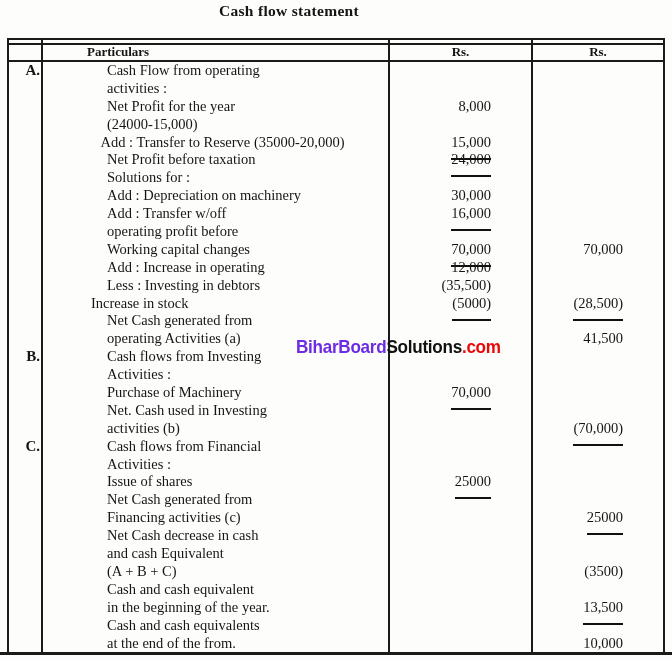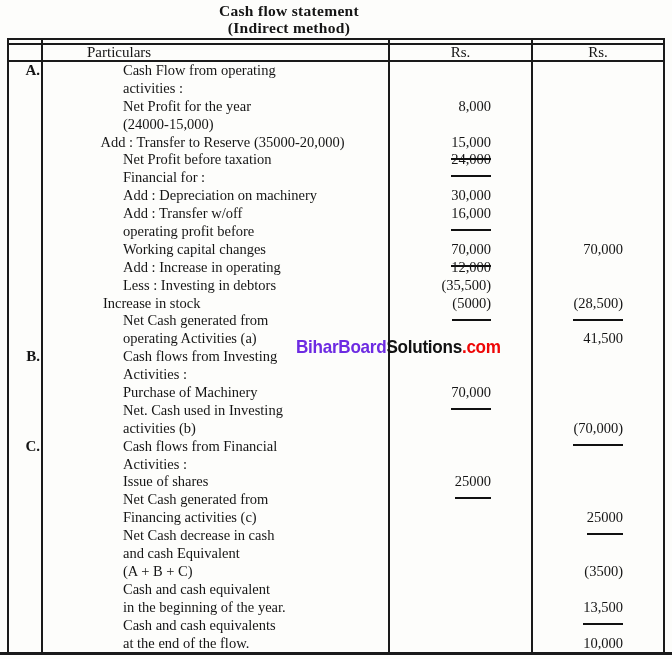--- a/index.html
+++ b/index.html
@@ -39,22 +39,22 @@
   }
   
   .hdr-row::before {
     content: "";
     position: absolute;
     left: 0; right: 0; top: 3px;
     height: 2px;
     background: #1a1a1a;
   }
   .hdr-cell {
-    font-weight: normal;
-    font-size: 15px;
+    font-weight: bold;
+    font-size: 13px;
     padding-top: 4px;
     overflow: hidden;
     white-space: nowrap;
   }
   .tbody {
     display: grid;
     grid-auto-rows: 17.9px;
     grid-template-columns: 34px 347px 143px 130px;
     height: 591px;
   }
@@ -65,22 +65,22 @@
   .c-amt1     { border-right: 2px solid #1a1a1a; text-align: right; padding-right: 40px;
                 font-size: 14.5px; }
   .c-amt2     { text-align: right; padding-right: 40px; font-size: 14.5px; }
   .hdr-blank  { border-right: 2px solid #1a1a1a; }
   .hdr-part   { border-right: 2px solid #1a1a1a; padding-left: 44px; }
   .hdr-rs1    { border-right: 2px solid #1a1a1a; text-align: center; }
   .hdr-rs2    { text-align: center; }
   .row-line { display: contents; }
   .tbody .cell { line-height: 17.9px; }
   .ind0 { padding-left: 14px; text-align: center; }
-  .ind1 { padding-left: 80px; }
-  .ind2 { padding-left: 60px; }
+  .ind1 { padding-left: 64px; }
+  .ind2 { padding-left: 48px; }
   .u { border-bottom: 2px solid #111; padding-bottom: 8px; display: inline-block;
        line-height: 15px; }
   .bottom-rule {
     position: absolute;
     left: 0; top: 652px; width: 672px; height: 3px;
     background: #1a1a1a;
   }
   .watermark {
     position: absolute;
     left: 296px; top: 336px;
@@ -91,38 +91,37 @@
     transform: scaleX(0.9);
     transform-origin: left center;
     letter-spacing: -0.3px;
   }
 </style>
 </head>
 <body>
 
 <div class="titleblock">
   <div class="title-line">Cash flow statement</div>
-  <div class="title-line">(Indirect method)</div>
 </div>
 
 <div class="statement-table">
   <div class="hdr-row">
     <div class="hdr-cell hdr-blank"></div>
     <div class="hdr-cell hdr-part">Particulars</div>
     <div class="hdr-cell hdr-rs1">Rs.</div>
     <div class="hdr-cell hdr-rs2">Rs.</div>
   </div>
   <div class="tbody">
       <div class="row-line"><div class="cell c-letter">A.</div><div class="cell c-part ind1">Cash Flow from operating</div><div class="cell c-amt1"></div><div class="cell c-amt2"></div></div>
       <div class="row-line"><div class="cell c-letter"></div><div class="cell c-part ind1">activities :</div><div class="cell c-amt1"></div><div class="cell c-amt2"></div></div>
       <div class="row-line"><div class="cell c-letter"></div><div class="cell c-part ind1">Net Profit for the year</div><div class="cell c-amt1">8,000</div><div class="cell c-amt2"></div></div>
       <div class="row-line"><div class="cell c-letter"></div><div class="cell c-part ind1">(24000-15,000)</div><div class="cell c-amt1"></div><div class="cell c-amt2"></div></div>
       <div class="row-line"><div class="cell c-letter"></div><div class="cell c-part ind0">Add : Transfer to Reserve (35000-20,000)</div><div class="cell c-amt1"><span class="u">15,000</span></div><div class="cell c-amt2"></div></div>
       <div class="row-line"><div class="cell c-letter"></div><div class="cell c-part ind1">Net Profit before taxation</div><div class="cell c-amt1"><span class="u">24,000</span></div><div class="cell c-amt2"></div></div>
-      <div class="row-line"><div class="cell c-letter"></div><div class="cell c-part ind1">Financial for :</div><div class="cell c-amt1"></div><div class="cell c-amt2"></div></div>
+      <div class="row-line"><div class="cell c-letter"></div><div class="cell c-part ind1">Solutions for :</div><div class="cell c-amt1"></div><div class="cell c-amt2"></div></div>
       <div class="row-line"><div class="cell c-letter"></div><div class="cell c-part ind1">Add : Depreciation on machinery</div><div class="cell c-amt1">30,000</div><div class="cell c-amt2"></div></div>
       <div class="row-line"><div class="cell c-letter"></div><div class="cell c-part ind1">Add : Transfer w/off</div><div class="cell c-amt1"><span class="u">16,000</span></div><div class="cell c-amt2"></div></div>
       <div class="row-line"><div class="cell c-letter"></div><div class="cell c-part ind1">operating profit before</div><div class="cell c-amt1"></div><div class="cell c-amt2"></div></div>
       <div class="row-line"><div class="cell c-letter"></div><div class="cell c-part ind1">Working capital changes</div><div class="cell c-amt1"><span class="u">70,000</span></div><div class="cell c-amt2">70,000</div></div>
       <div class="row-line"><div class="cell c-letter"></div><div class="cell c-part ind1">Add : Increase in operating</div><div class="cell c-amt1">12,000</div><div class="cell c-amt2"></div></div>
       <div class="row-line"><div class="cell c-letter"></div><div class="cell c-part ind1">Less : Investing in debtors</div><div class="cell c-amt1">(35,500)</div><div class="cell c-amt2"></div></div>
       <div class="row-line"><div class="cell c-letter"></div><div class="cell c-part ind2">Increase in stock</div><div class="cell c-amt1"><span class="u">(5000)</span></div><div class="cell c-amt2"><span class="u">(28,500)</span></div></div>
       <div class="row-line"><div class="cell c-letter"></div><div class="cell c-part ind1">Net Cash generated from</div><div class="cell c-amt1"></div><div class="cell c-amt2"></div></div>
       <div class="row-line"><div class="cell c-letter"></div><div class="cell c-part ind1">operating Activities (a)</div><div class="cell c-amt1"></div><div class="cell c-amt2">41,500</div></div>
       <div class="row-line"><div class="cell c-letter">B.</div><div class="cell c-part ind1">Cash flows from Investing</div><div class="cell c-amt1"></div><div class="cell c-amt2"></div></div>
@@ -134,21 +133,21 @@
       <div class="row-line"><div class="cell c-letter"></div><div class="cell c-part ind1">Activities :</div><div class="cell c-amt1"></div><div class="cell c-amt2"></div></div>
       <div class="row-line"><div class="cell c-letter"></div><div class="cell c-part ind1">Issue of shares</div><div class="cell c-amt1"><span class="u">25000</span></div><div class="cell c-amt2"></div></div>
       <div class="row-line"><div class="cell c-letter"></div><div class="cell c-part ind1">Net Cash generated from</div><div class="cell c-amt1"></div><div class="cell c-amt2"></div></div>
       <div class="row-line"><div class="cell c-letter"></div><div class="cell c-part ind1">Financing activities (c)</div><div class="cell c-amt1"></div><div class="cell c-amt2"><span class="u">25000</span></div></div>
       <div class="row-line"><div class="cell c-letter"></div><div class="cell c-part ind1">Net Cash decrease in cash</div><div class="cell c-amt1"></div><div class="cell c-amt2"></div></div>
       <div class="row-line"><div class="cell c-letter"></div><div class="cell c-part ind1">and cash Equivalent</div><div class="cell c-amt1"></div><div class="cell c-amt2"></div></div>
       <div class="row-line"><div class="cell c-letter"></div><div class="cell c-part ind1">(A + B + C)</div><div class="cell c-amt1"></div><div class="cell c-amt2">(3500)</div></div>
       <div class="row-line"><div class="cell c-letter"></div><div class="cell c-part ind1">Cash and cash equivalent</div><div class="cell c-amt1"></div><div class="cell c-amt2"></div></div>
       <div class="row-line"><div class="cell c-letter"></div><div class="cell c-part ind1">in the beginning of the year.</div><div class="cell c-amt1"></div><div class="cell c-amt2"><span class="u">13,500</span></div></div>
       <div class="row-line"><div class="cell c-letter"></div><div class="cell c-part ind1">Cash and cash equivalents</div><div class="cell c-amt1"></div><div class="cell c-amt2"></div></div>
-      <div class="row-line"><div class="cell c-letter"></div><div class="cell c-part ind1">at the end of the flow.</div><div class="cell c-amt1"></div><div class="cell c-amt2"><span class="u">10,000</span></div></div>
+      <div class="row-line"><div class="cell c-letter"></div><div class="cell c-part ind1">at the end of the from.</div><div class="cell c-amt1"></div><div class="cell c-amt2"><span class="u">10,000</span></div></div>
     </div>
 </div>
 
 <div class="bottom-rule"></div>
 
 <div class="watermark">
   <span style="color: rgb(109, 43, 226);">BiharBoard</span><span style="color: rgb(17, 17, 17);">Solutions</span><span style="color: rgb(238, 6, 6);">.com</span>
 </div>
 
 </body></html>

